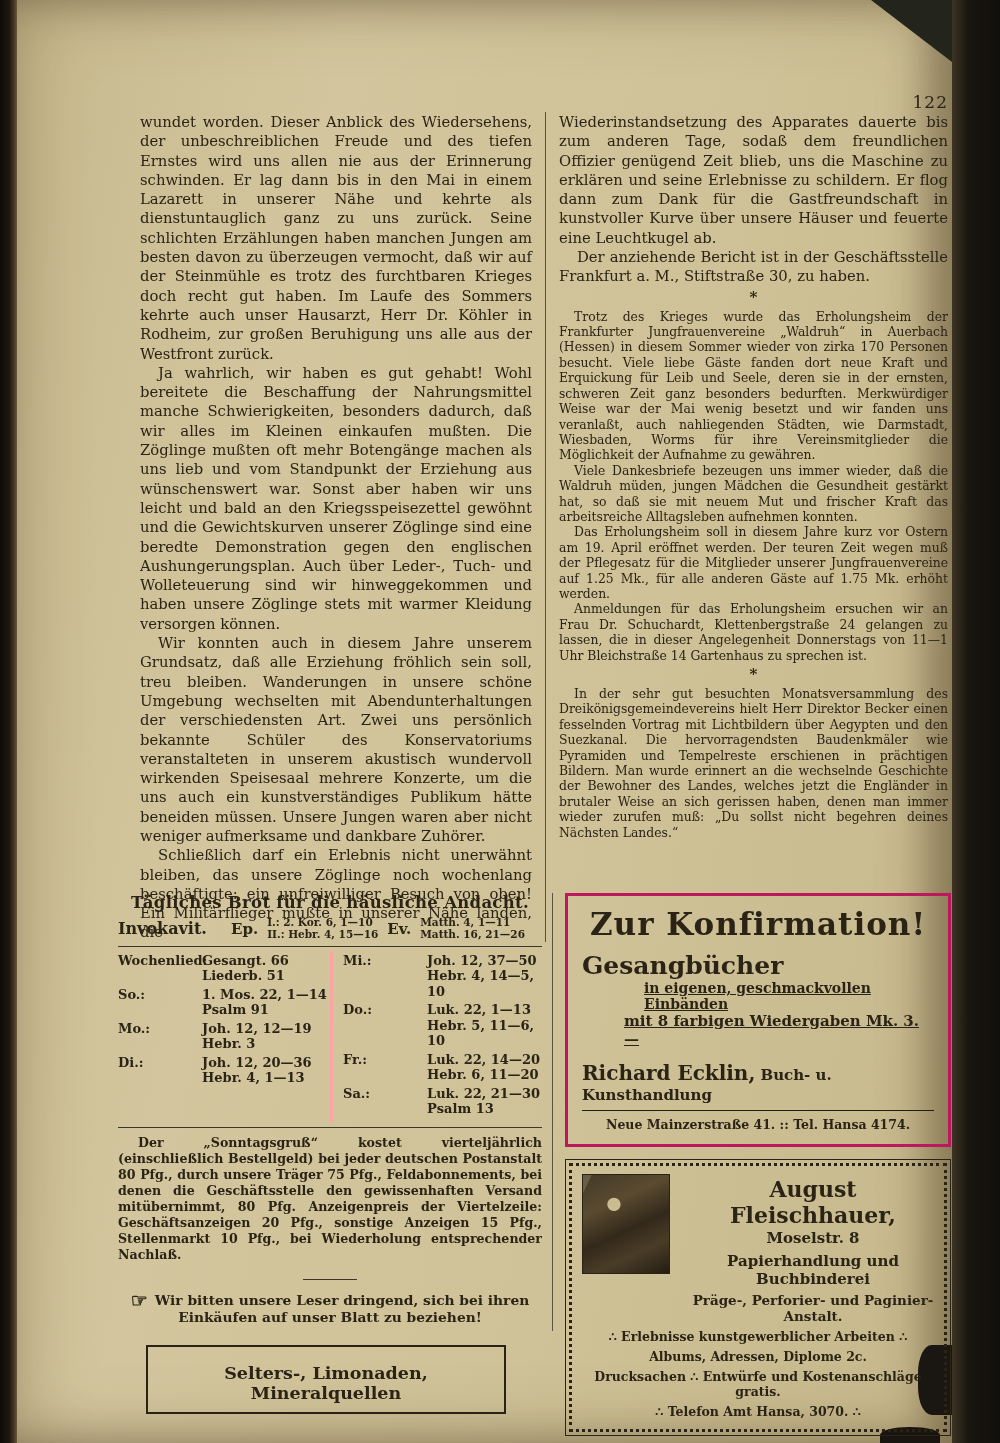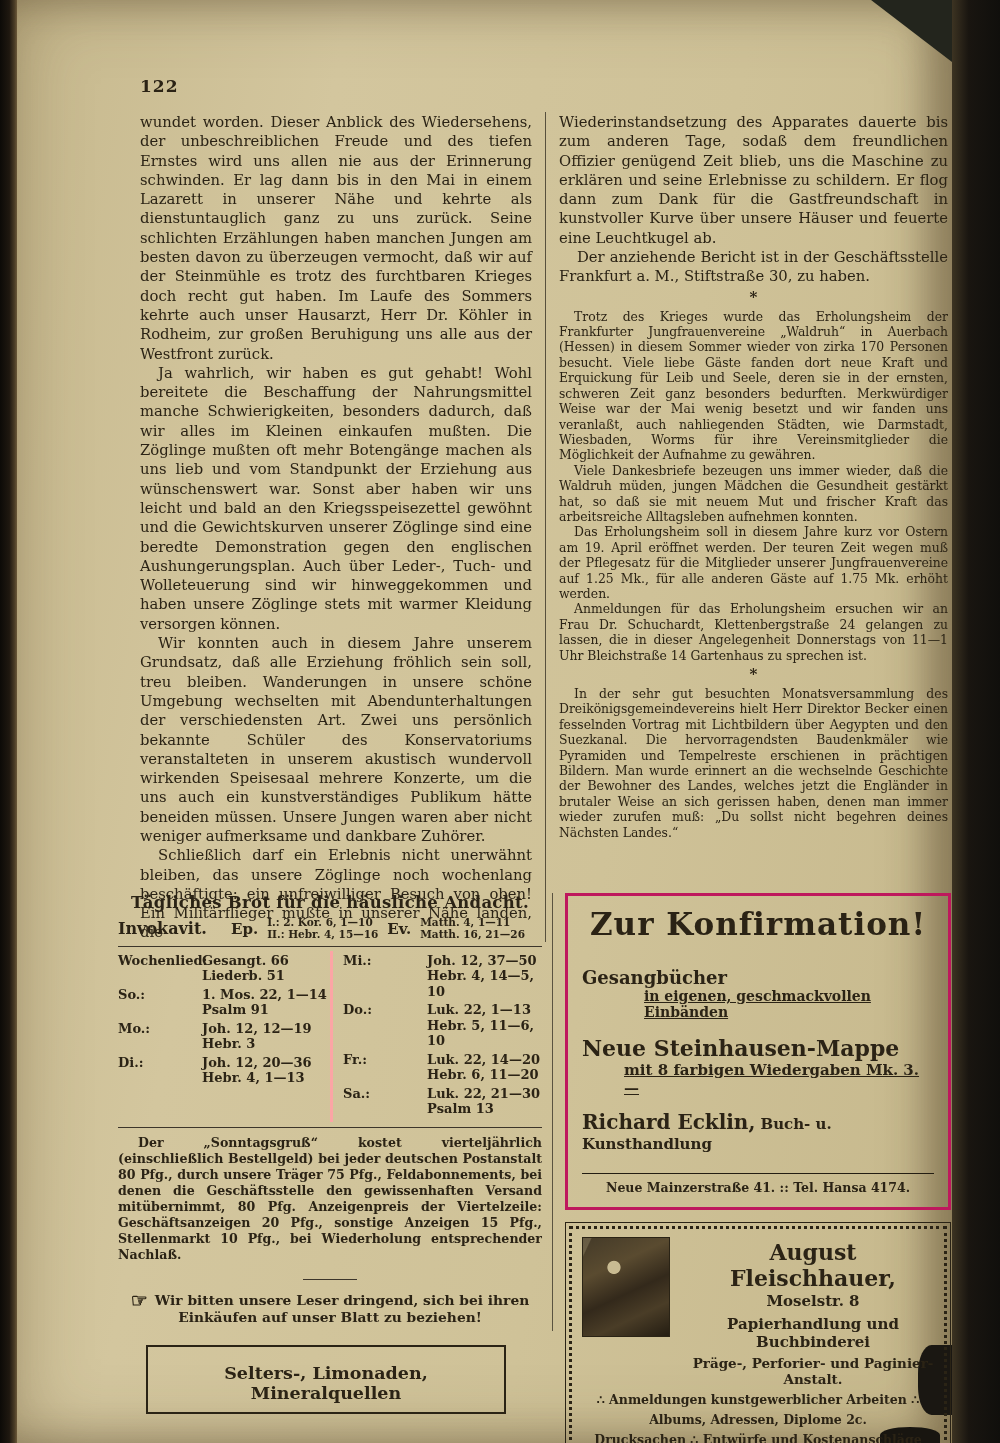--- a/index.html
+++ b/index.html
@@ -13,22 +13,22 @@
   .paper{position:absolute;left:17px;top:0;width:935px;height:1443px;
     background:linear-gradient(100deg,#c7b98e 0%,#d3c69e 28%,#cfc298 62%,#c6b88c 100%);}
   .paper::after{content:"";position:absolute;inset:0;pointer-events:none;
     box-shadow:inset 0 0 70px rgba(85,65,35,.35), inset -26px 0 36px rgba(60,45,25,.35);}
   .corner-tr{position:absolute;right:48px;top:0;width:92px;height:62px;background:#23251d;
     clip-path:polygon(12% 0,100% 0,100% 100%);}
   .corner-br{position:absolute;right:48px;bottom:28px;width:34px;height:70px;background:#1a1712;
     border-radius:40% 0 0 40%;}
   .corner-bl{position:absolute;right:60px;bottom:0;width:60px;height:16px;background:#181510;border-radius:50% 50% 0 0;}
 
-  .page-number{position:absolute;left:140px;top:76px;width:808px;text-align:left;
-    font-size:17px;font-weight:bold;letter-spacing:1px;}
+  .page-number{position:absolute;left:140px;top:92px;width:808px;text-align:right;
+    font-size:17px;font-weight:normal;letter-spacing:1px;}
 
   
   .columns{position:absolute;left:140px;top:112px;width:808px;display:flex;}
   .col-left{width:392px;padding-right:13px;}
   .col-right{width:403px;border-left:1px solid #57503d;padding-left:13px;box-sizing:border-box;}
   .body-p{margin:0;font-size:14.8px;line-height:19.3px;text-align:justify;text-indent:18px;}
   .body-p.no-indent{text-indent:0;}
   .small-p{margin:0;font-size:12.4px;line-height:15.4px;text-align:justify;text-indent:15px;}
   .sep{text-align:center;font-size:15px;line-height:17px;margin:3px 0;font-weight:bold;}
 
@@ -54,25 +54,25 @@
   .erwin-box{border:2px solid #2a2315;margin:18px 0 0 28px;width:360px;box-sizing:border-box;
     padding:10px 6px 9px;text-align:center;}
   .erwin-name{font-size:21px;font-weight:bold;letter-spacing:2px;}
   .erwin-addr{font-size:17px;font-weight:bold;}
   .erwin-line2{font-size:17.5px;font-weight:bold;margin-top:6px;}
 
   
   .ads-right{position:absolute;left:565px;top:893px;width:386px;}
   .konf-box{border:3px solid #be185d;padding:10px 14px 12px;box-sizing:border-box;}
   .konf-head{font-size:31px;font-weight:bold;text-align:center;letter-spacing:1px;}
-  .konf-item1{font-size:18px;font-weight:bold;margin-top:25px;}
+  .konf-item1{font-size:25px;font-weight:bold;margin-top:9px;}
   .konf-item1-sub{font-size:14px;font-weight:bold;margin-left:62px;text-decoration:underline;}
   .konf-item2{font-size:22px;font-weight:bold;margin-top:15px;}
   .konf-item2-sub{font-size:15px;font-weight:bold;margin-left:42px;text-decoration:underline;}
-  .konf-vendor{margin-top:13px;border-bottom:1.5px solid #231d12;display:inline-block;padding-bottom:20px;}
+  .konf-vendor{margin-top:13px;border-bottom:1.5px solid #231d12;display:inline-block;padding-bottom:6px;}
   .konf-vname{font-size:20px;font-weight:bold;}
   .konf-vtype{font-size:15px;font-weight:bold;}
   .konf-addr{font-size:12.5px;font-weight:bold;text-align:center;margin-top:6px;}
   .fl-outer{margin-top:12px;border:1px solid #2a2315;padding:3px;}
   .fl-inner{border:3px dotted #2a2315;padding:8px 10px 10px;}
   .fl-top{display:flex;gap:22px;}
   .woodcut{width:86px;height:98px;flex-shrink:0;border:1px solid #2a2315;
     background:
       radial-gradient(circle at 36% 30%, #c9bb92 0 7%, rgba(0,0,0,0) 8%),
       linear-gradient(115deg, rgba(205,190,150,.25) 0 6%, rgba(0,0,0,0) 7%),
@@ -208,21 +208,20 @@
       <div class="erwin-line2">Selters-, Limonaden, Mineralquellen</div>
 
     </div>
   </div>
 
   <div class="ads-right">
     <div class="konf-box">
       <div class="konf-head">Zur Konfirmation!</div>
       <div class="konf-item1">Gesangbücher</div>
       <div class="konf-item1-sub">in eigenen, geschmackvollen Einbänden</div>
-      <div class="konf-item2">Neue Steinhausen-Mappe</div>
       <div class="konf-item2-sub">mit 8 farbigen Wiedergaben Mk. 3.—</div>
       <div>
         <span class="konf-vendor">
           <span class="konf-vname">Richard Ecklin,</span>
           <span class="konf-vtype">Buch- u. Kunsthandlung</span>
         </span>
       </div>
       <div class="konf-addr">Neue Mainzerstraße 41.  ::  Tel. Hansa 4174.</div>
     </div>
 
@@ -232,20 +231,20 @@
           <div class="woodcut"></div>
           <div class="fl-head">
             <div class="fl-name-line">
               <span class="fl-name">August Fleischhauer,</span>
               <span class="fl-addr">Moselstr. 8</span>
             </div>
             <div class="fl-line1">Papierhandlung und Buchbinderei</div>
             <div class="fl-line2">Präge-, Perforier- und Paginier-Anstalt.</div>
           </div>
         </div>
-        <div class="fl-small">∴  Anmeldungen kunstgewerblicher Arbeiten  ∴</div>
+        <div class="fl-small">∴  Erlebnisse kunstgewerblicher Arbeiten  ∴</div>
         <div class="fl-small">Albums, Adressen, Diplome 2c.</div>
         <div class="fl-small">Drucksachen  ∴  Entwürfe und Kostenanschläge gratis.</div>
         <div class="fl-small">∴  Telefon Amt Hansa, 3070.  ∴</div>
       </div>
     </div>
   </div>
 </div>
 
 </body></html>

